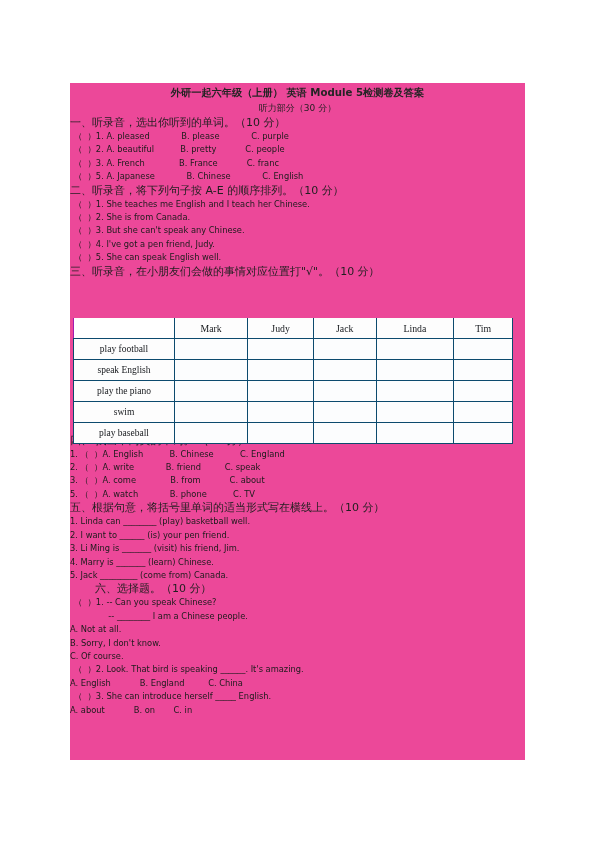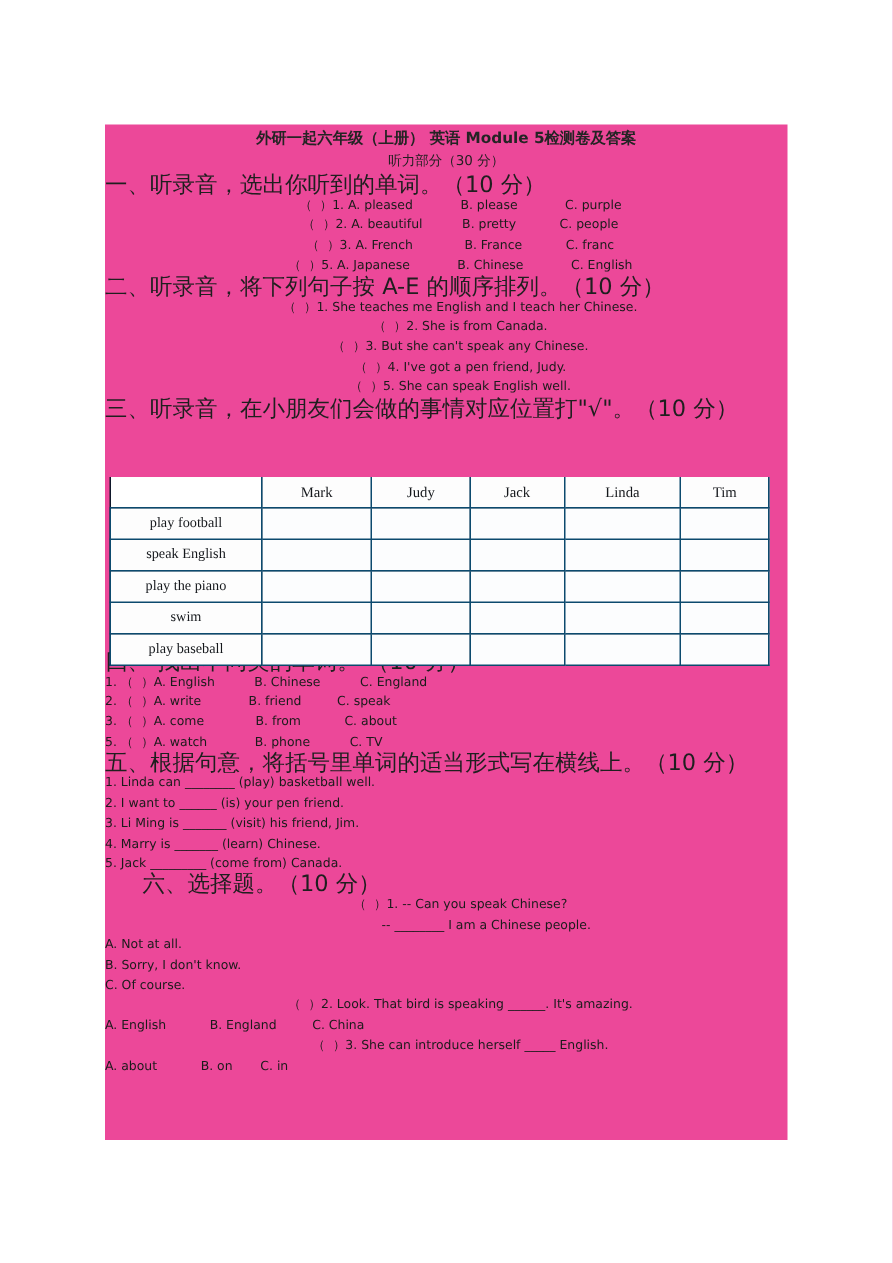--- a/index.html
+++ b/index.html
@@ -41,51 +41,51 @@
   .part-head {
     text-align: center;
     font-size: 9px;
     line-height: 15px;
     color: #1f1f1f;
     white-space: pre;
     font-family: "DejaVu Sans", sans-serif;
   }
 
   .sec-head {
-    font-size: 15px;
+    font-size: 11px;
     line-height: 14px;
     color: #1f1f1f;
     white-space: pre;
     font-family: "DejaVu Sans", sans-serif;
   }
 
   .q-line {
     font-size: 8.3px;
     line-height: 13.4px;
     white-space: pre;
     color: #1b1b1b;
     font-family: "DejaVu Sans", sans-serif;
   }
 
-  .indent-sm { padding-left: 19px; text-align: center; }
+  .indent-sm { padding-left: 4px; }
   .indent-md { padding-left: 25px; }
 
   
   #listening-table-wrap {
     position: absolute;
     left: 73px;
     top: 318px;
     width: 440px;
     background: #ffffff;
     padding: 0;
   }
   table.check-table {
     border-collapse: collapse;
     width: 440px;
-    background: #0f172a;
+    background: #a21caf;
     font-family: "Liberation Serif", serif;
   }
   table.check-table td {
     border: 1px solid #0c4a6e;
     height: 20px;
     font-size: 9.5px;
     text-align: center;
     color: #15181c;
     padding: 0 2px;
     background: #fdfdfd;

